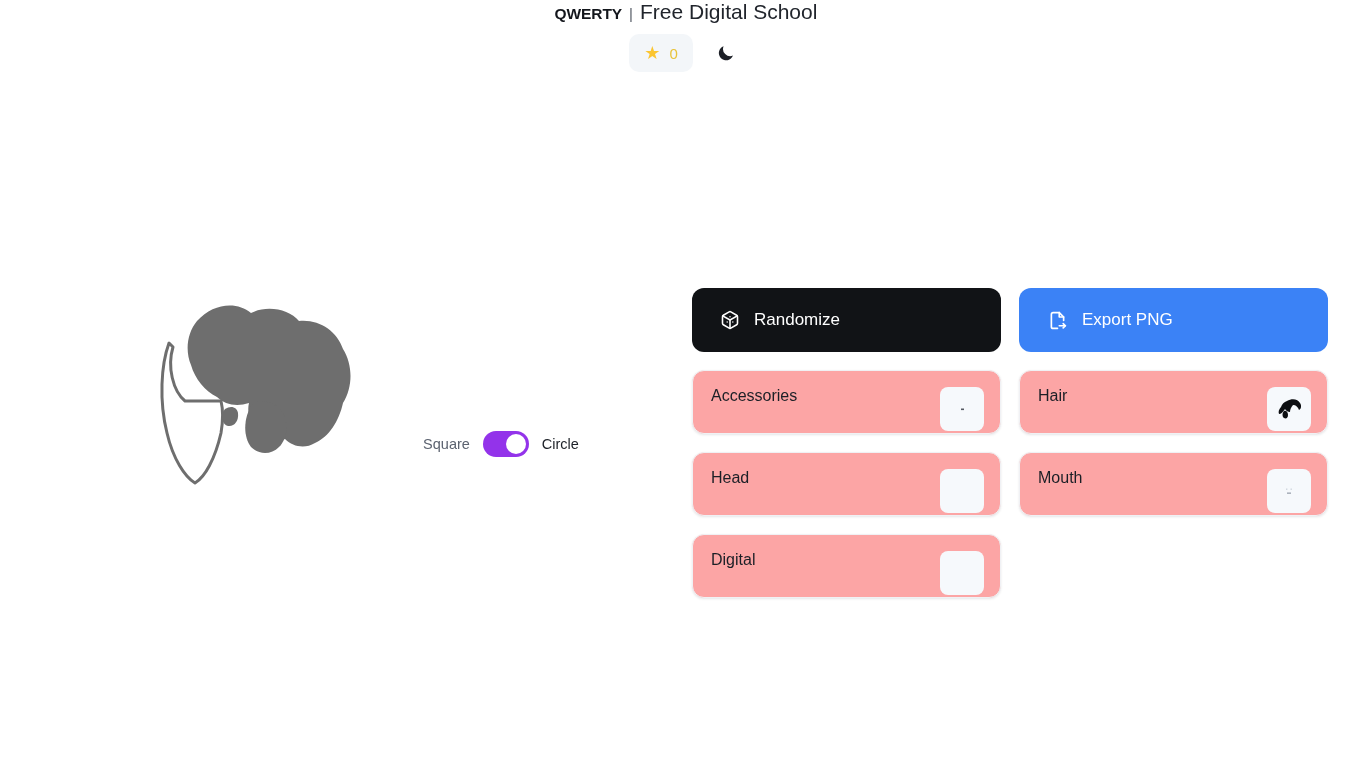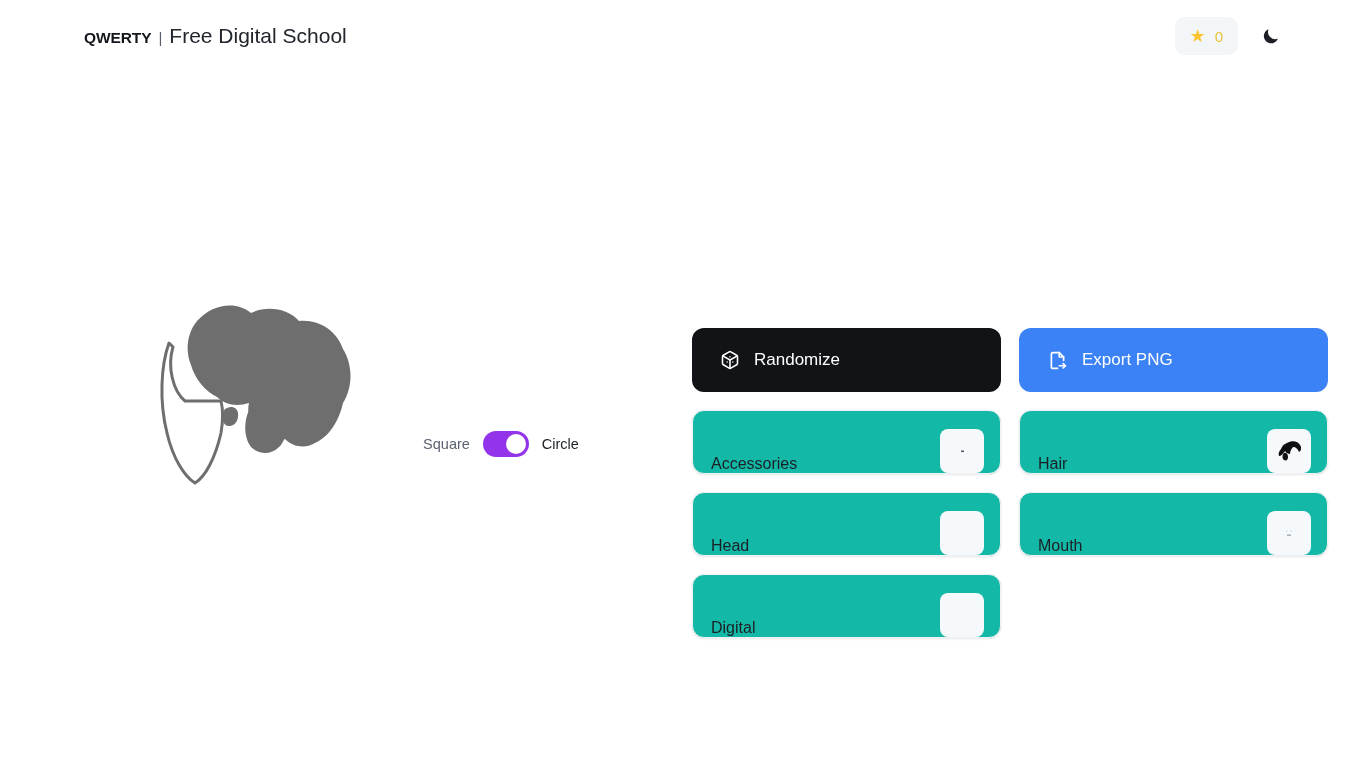--- a/index.html
+++ b/index.html
@@ -17,20 +17,21 @@
   
   .header {
     position: absolute;
     top: 0; left: 0;
     width: 1352px;
     height: 72px;
     display: flex;
     align-items: center;
     justify-content: space-between;
     padding: 0 64px 0 84px;
+    flex-direction: column;
   }
   .brand {
     display: flex;
     align-items: baseline;
     gap: 7px;
     font-size: 15px;
     white-space: nowrap;
   }
   .brand-name {
     font-weight: 700;
@@ -147,21 +148,20 @@
   
   .controls {
     position: absolute;
     left: 692px;
     top: 288px;
     width: 636px;
     display: grid;
     grid-template-columns: 309px 309px;
     column-gap: 18px;
     row-gap: 18px;
-    margin-top: 40px;
   }
 
   .action-btn {
     height: 64px;
     border-radius: 12px;
     border: none;
     display: flex;
     align-items: center;
     gap: 14px;
     padding: 0 28px;
@@ -174,26 +174,26 @@
     background: #111316;
     color: #ffffff;
   }
   .btn-export {
     background: #3b82f6;
     color: #ffffff;
   }
 
   .feature-card {
     height: 64px;
-    background: #14b8a6;
+    background: #fca5a5;
     border: 1px solid #f0f1f4;
     border-radius: 12px;
     box-shadow: 0 1px 3px rgba(16, 24, 40, 0.07), 0 1px 2px rgba(16, 24, 40, 0.04);
     display: flex;
-    align-items: flex-end;
+    align-items: flex-start;
     justify-content: space-between;
     padding: 16px 16px 0 18px;
     cursor: pointer;
   }
   .feature-label {
     font-size: 16px;
     color: #1b1f26;
   }
   .feature-thumb {
     width: 44px;

